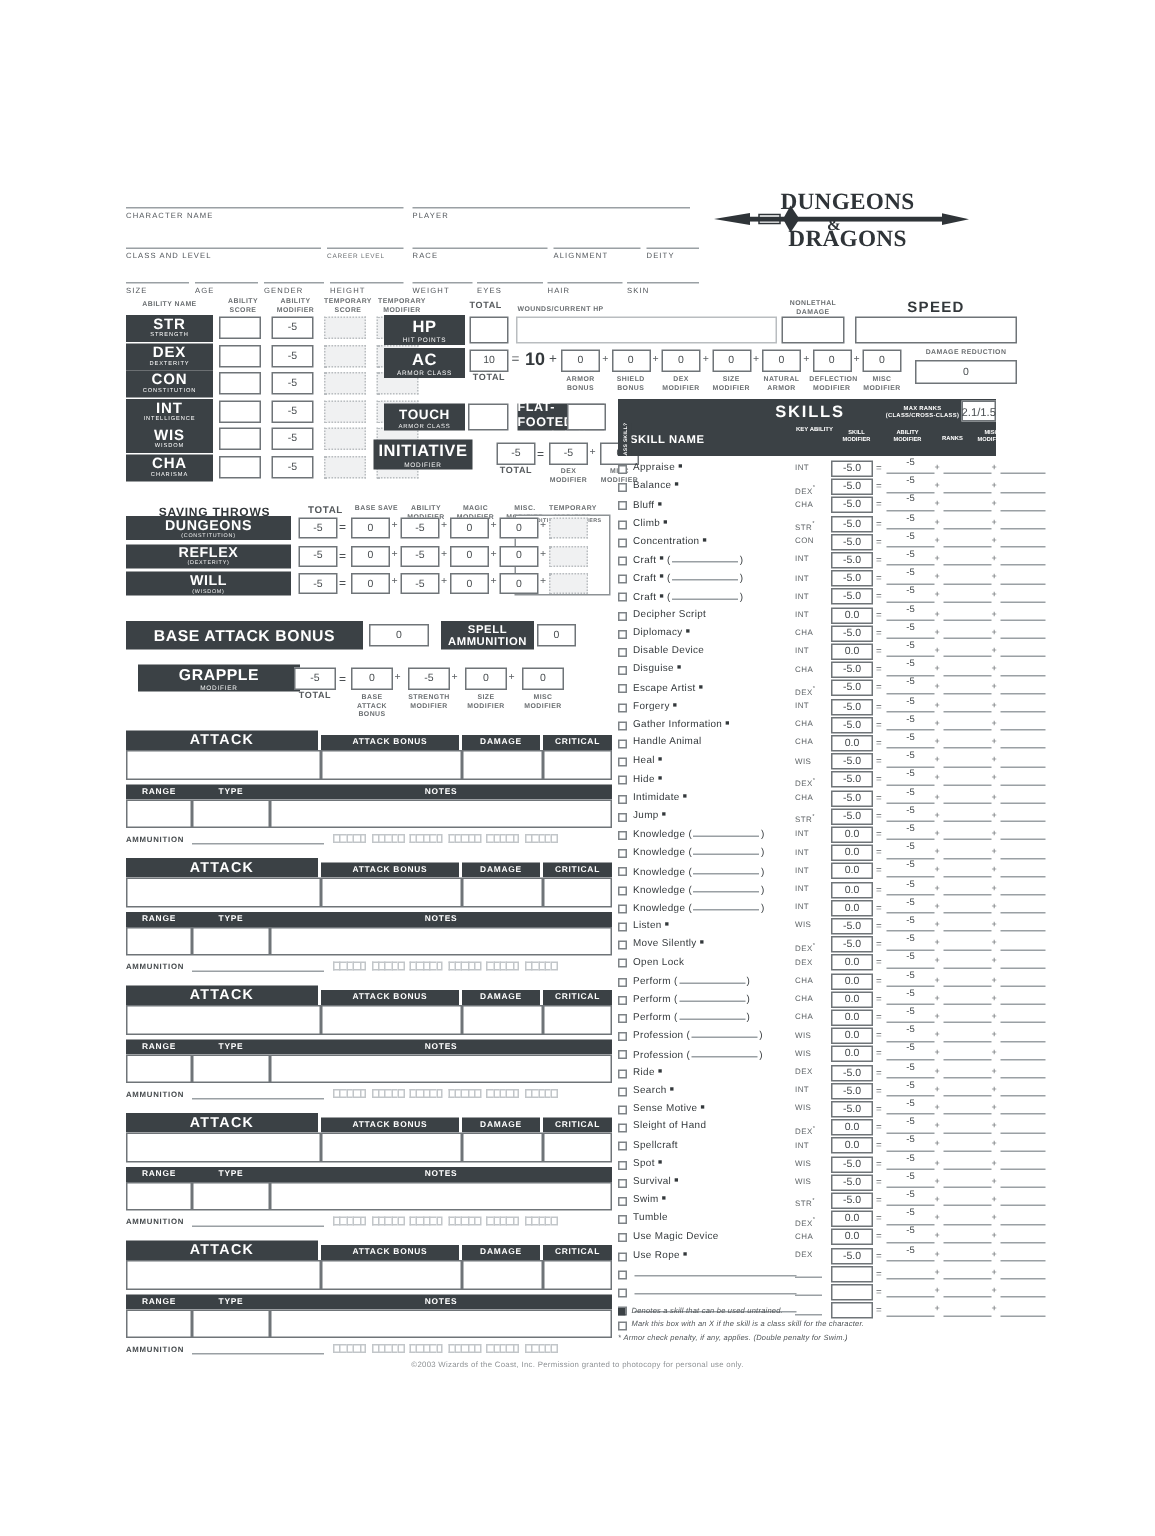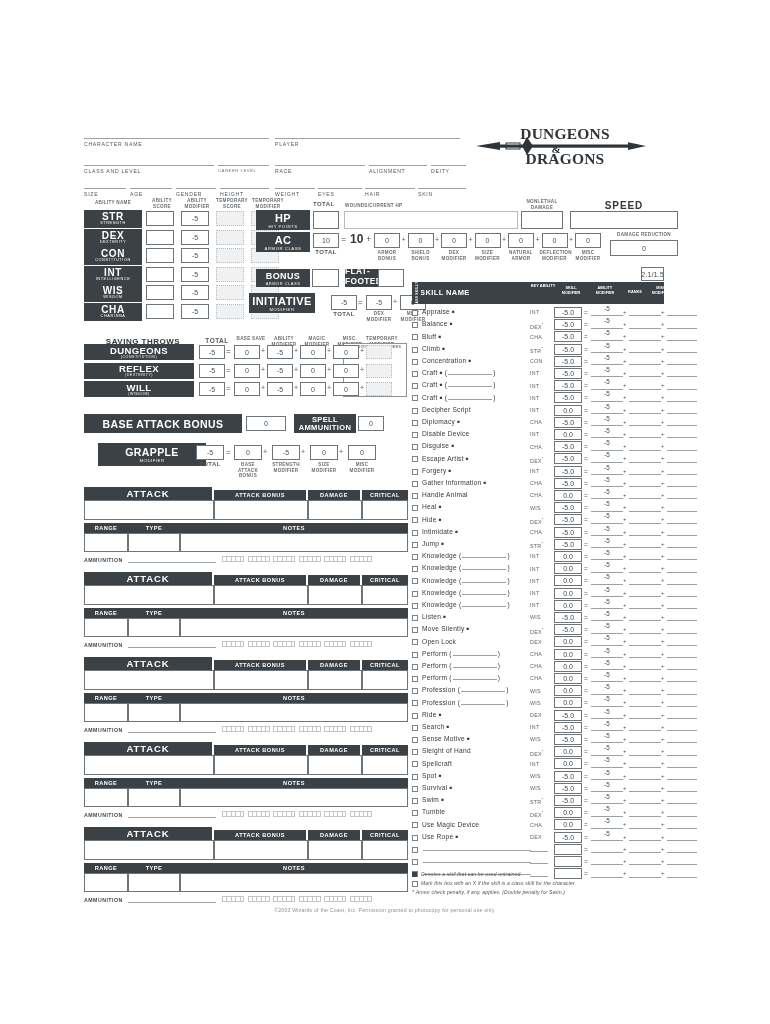--- a/index.html
+++ b/index.html
@@ -275,21 +275,21 @@
       <div class="box boxv" style="position:absolute;left:541.5px;top:233px;width:26px;height:15px;">0</div>
       <div class="lbl2" style="position:absolute;left:539.5px;top:250px;width:30px;">DEFLECTION MODIFIER</div>
       <div class="plus" style="position:absolute;left:569px;top:236px;">+</div>
       <div class="box boxv" style="position:absolute;left:575px;top:233px;width:26px;height:15px;">0</div>
       <div class="lbl2" style="position:absolute;left:573px;top:250px;width:30px;">MISC MODIFIER</div>
     </div>
   <div class="lbl2" style="position:absolute; left:610px; top:232px; width:68px;">DAMAGE REDUCTION</div>
   <div class="box boxv" style="position:absolute; left:610px; top:240px; width:68px; height:16px;">0</div>
 
   <div class="darkbar" style="position:absolute; left:256px; top:269px; width:54px; height:18px;">
-    <div class="t" style="font-size:9px;">BONUS</div>
+    <div class="t" style="font-size:9px;">TOUCH</div>
     <div class="s" style="font-size:4px;">ARMOR CLASS</div>
   </div>
   <div class="box" style="position:absolute; left:312px; top:269px; width:27px; height:18px;"></div>
   <div class="darkbar" style="position:absolute; left:345px; top:269px; width:58px; height:18px;">
     <div class="t" style="font-size:8.4px;">FLAT-FOOTED</div>
     <div class="s" style="font-size:4px;">ARMOR CLASS</div>
   </div>
   <div class="box" style="position:absolute; left:381px; top:269px; width:26px; height:18px; left:378px;"></div>
 
   <div class="darkbar" style="position:absolute; left:249px; top:293px; width:66px; height:20px;">
@@ -364,21 +364,21 @@
 
   <div class="darkbar" style="position:absolute; left:84px; top:414px; width:158px; height:19px;">
     <div class="t" style="font-size:10.5px;">BASE ATTACK BONUS</div>
   </div>
   <div class="box boxv" style="position:absolute; left:246px; top:416px; width:40px; height:15px;">0</div>
   <div class="darkbar" style="position:absolute; left:294px; top:414px; width:62px; height:19px;">
     <div class="t" style="font-size:7.5px; text-align:center; line-height:8px;">SPELL AMMUNITION</div>
   </div>
   <div class="box boxv" style="position:absolute; left:358px; top:416px; width:26px; height:15px;">0</div>
 
-  <div class="darkbar" style="position:absolute; left:98px; top:443px; width:108px; height:23px;">
+  <div class="darkbar" style="position:absolute; left:92px; top:443px; width:108px; height:18px;">
     <div class="t" style="font-size:10.5px;">GRAPPLE</div>
     <div class="s">MODIFIER</div>
   </div>
   <div class="box boxv" style="position:absolute; left:196px; top:445px; width:28px; height:15px;">-5</div>
   <div class="lbl" style="position:absolute; left:194px; top:461px; width:32px; font-size:6px;">TOTAL</div>
   <div class="eq" style="position:absolute; left:226px; top:448px;">=</div>
   <div id="grapple-parts">
       <div class="box boxv" style="position:absolute;left:234px;top:445px;width:28px;height:15px;">0</div>
       <div class="lbl2" style="position:absolute;left:231px;top:462px;width:34px;">BASE ATTACK BONUS</div>
       <div class="plus" style="position:absolute;left:263px;top:448px;">+</div>
@@ -698,20 +698,24 @@
         <span class="g">
           <i></i>
           <i></i>
           <i></i>
           <i></i>
           <i></i>
         </span>
       </div>
     </div>
 
+  <div class="skills-hdr" style="left:412px; top:266px; width:252px; height:16px;">
+    <div style="position:absolute; left:78px; top:2.5px; width:100px; text-align:center; font-size:11px; font-weight:bold; letter-spacing:1.2px;">SKILLS</div>
+    <div style="position:absolute; left:178px; top:4px; width:50px; text-align:center; font-size:3.9px; font-weight:bold; letter-spacing:.2px; line-height:4.6px;">MAX RANKS (CLASS/CROSS-CLASS)</div>
+  </div>
   <div class="box boxv" style="position:absolute; left:641px; top:267px; width:23px; height:14px; font-size:7.5px;">2.1/1.5</div>
   <div class="skills-hdr" style="left:412px; top:282px; width:252px; height:22px;">
     <div style="position:absolute; left:8px; top:6px; font-size:7.5px; font-weight:bold; letter-spacing:.4px;">SKILL NAME</div>
   </div>
   <div style="position:absolute; left:412px; top:282px; width:9px; height:22px; background:#3b4145;">
     <div style="position:absolute; left:-9px; top:11px; width:28px; transform:rotate(-90deg); transform-origin:center;
                 color:#fff; font-size:3.4px; font-weight:bold; letter-spacing:.2px; text-align:center;">CLASS SKILL?</div>
   </div>
   <div style="position:absolute; left:530px; top:284px; width:26px; text-align:center; color:#fff; font-size:4px; font-weight:bold; line-height:4.8px;">KEY ABILITY</div>
   <div style="position:absolute; left:556px; top:286px; width:30px; text-align:center; color:#fff; font-size:3.8px; font-weight:bold; line-height:4.6px;">SKILL MODIFIER</div>

